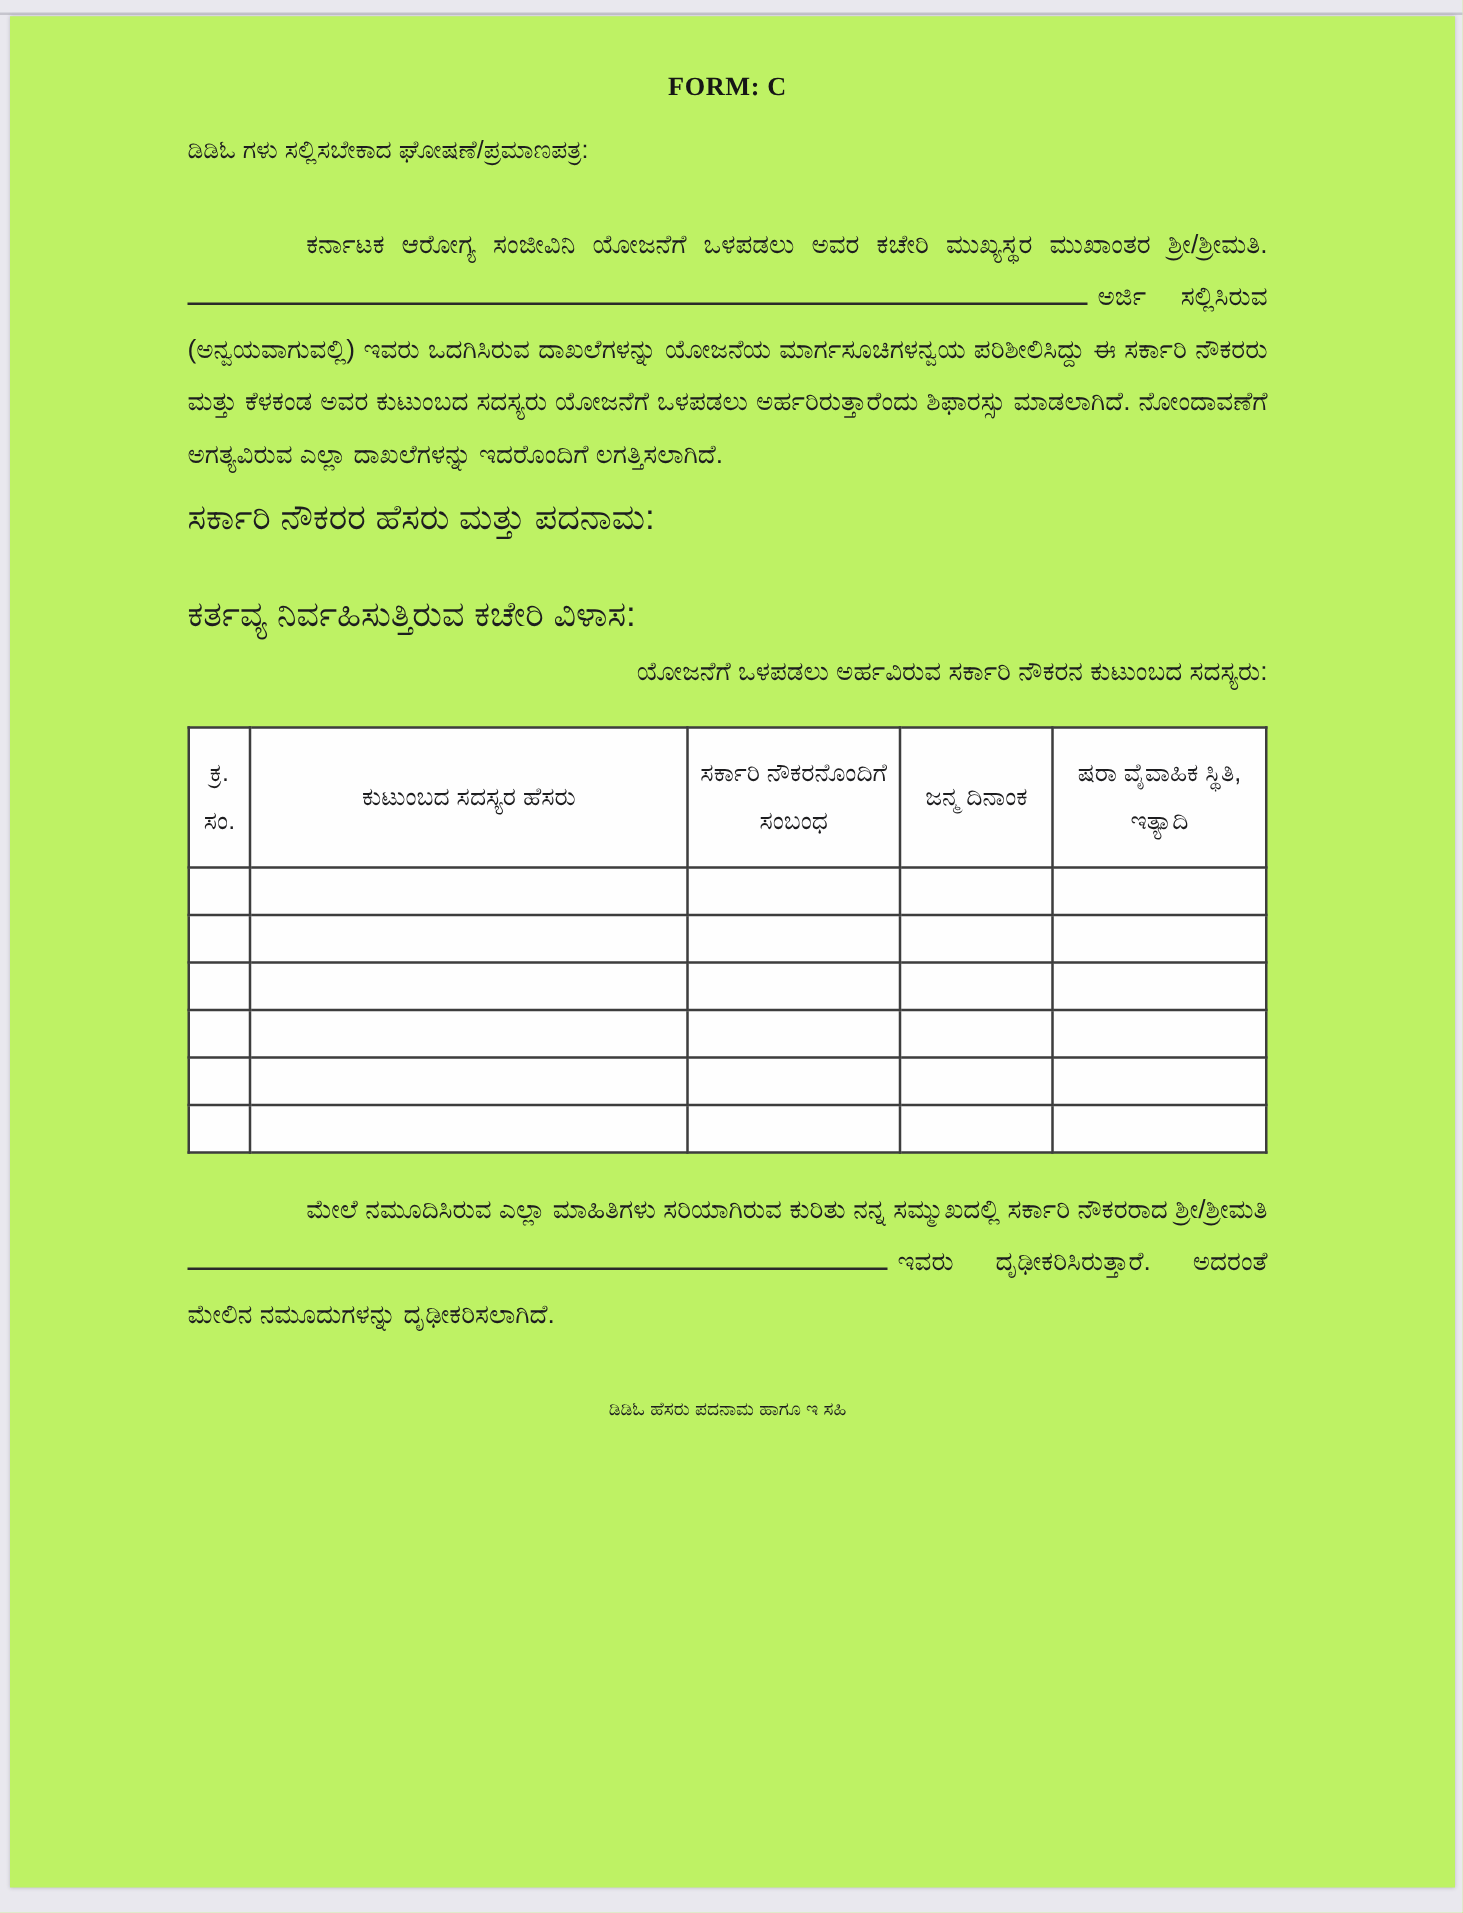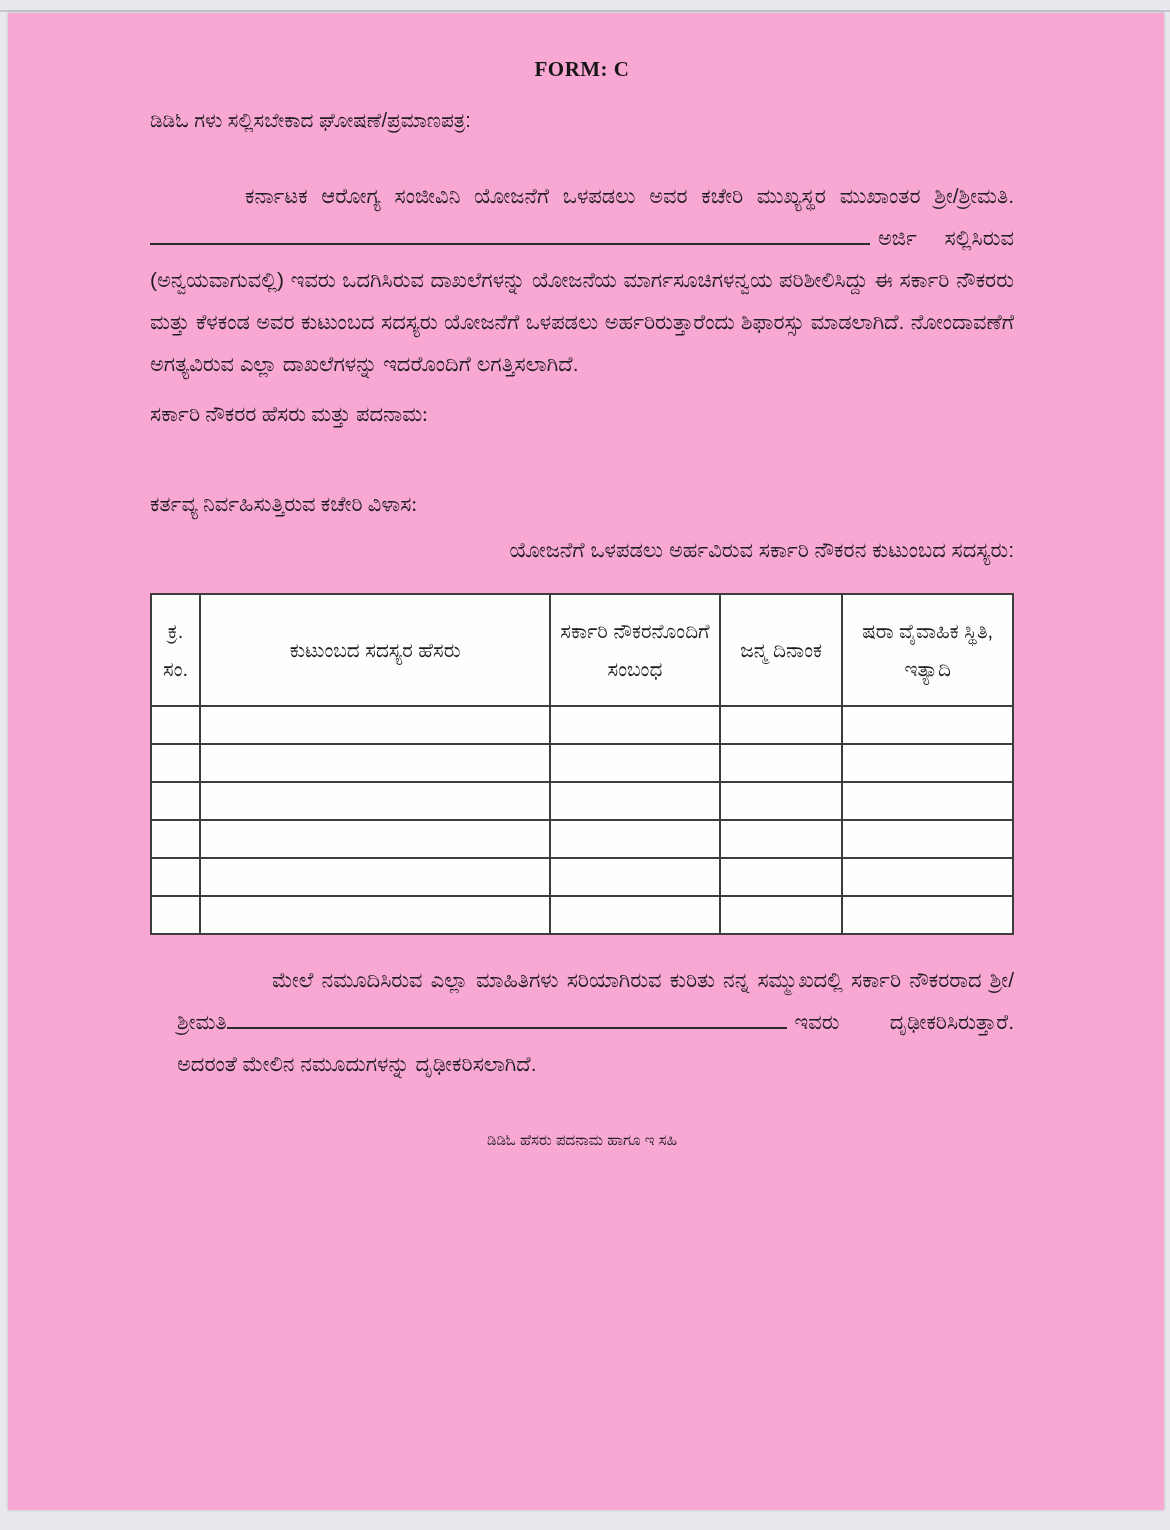--- a/index.html
+++ b/index.html
@@ -27,21 +27,21 @@
     right: 0;
     height: 2px;
     background: #c6c5cd;
   }
   .page {
     position: absolute;
     left: 8px;
     top: 13px;
     width: 1156px;
     height: 1497px;
-    background: #f9a8d4;
+    background: #bef264;
     box-sizing: border-box;
     padding: 42px 150px 12px 142px;
     box-shadow: 0 0 3px rgba(60,60,80,0.25);
   }
   .form-title {
     margin: 0;
     text-align: center;
     font-family: "Liberation Serif", serif;
     font-size: 21px;
     font-weight: 600;
@@ -56,38 +56,37 @@
     font-weight: 500;
     line-height: 30px;
   }
   .para {
     font-size: 21px;
     line-height: 42px;
     text-align: justify;
     margin: 40px 0 0 0;
   }
   .para.indent { text-indent: 95px; }
-  .para-2 { margin-top: 24px; margin-left: 27px; }
+  .para-2 { margin-top: 24px; }
   .blank-line {
     display: inline-block;
     border-bottom: 2px solid #2a2a2a;
     height: 1px;
     vertical-align: baseline;
     margin-right: 8px;
   }
   .blank-1 { width: 720px; max-width: 100%; }
   .blank-2 { width: 560px; max-width: 100%; }
   .field-label {
-    font-size: 21px;
+    font-size: 28px;
     line-height: 30px;
     margin: 0;
-    font-family: Liberation Serif, serif;
   }
   .field-label-1 { margin-top: 14px; }
-  .field-label-2 { margin-top: 60px; }
+  .field-label-2 { margin-top: 48px; }
   .table-caption {
     font-size: 21px;
     line-height: 30px;
     text-align: right;
     margin: 16px 0 0 0;
   }
   table.family-table {
     width: 100%;
     border-collapse: collapse;
     table-layout: fixed;

